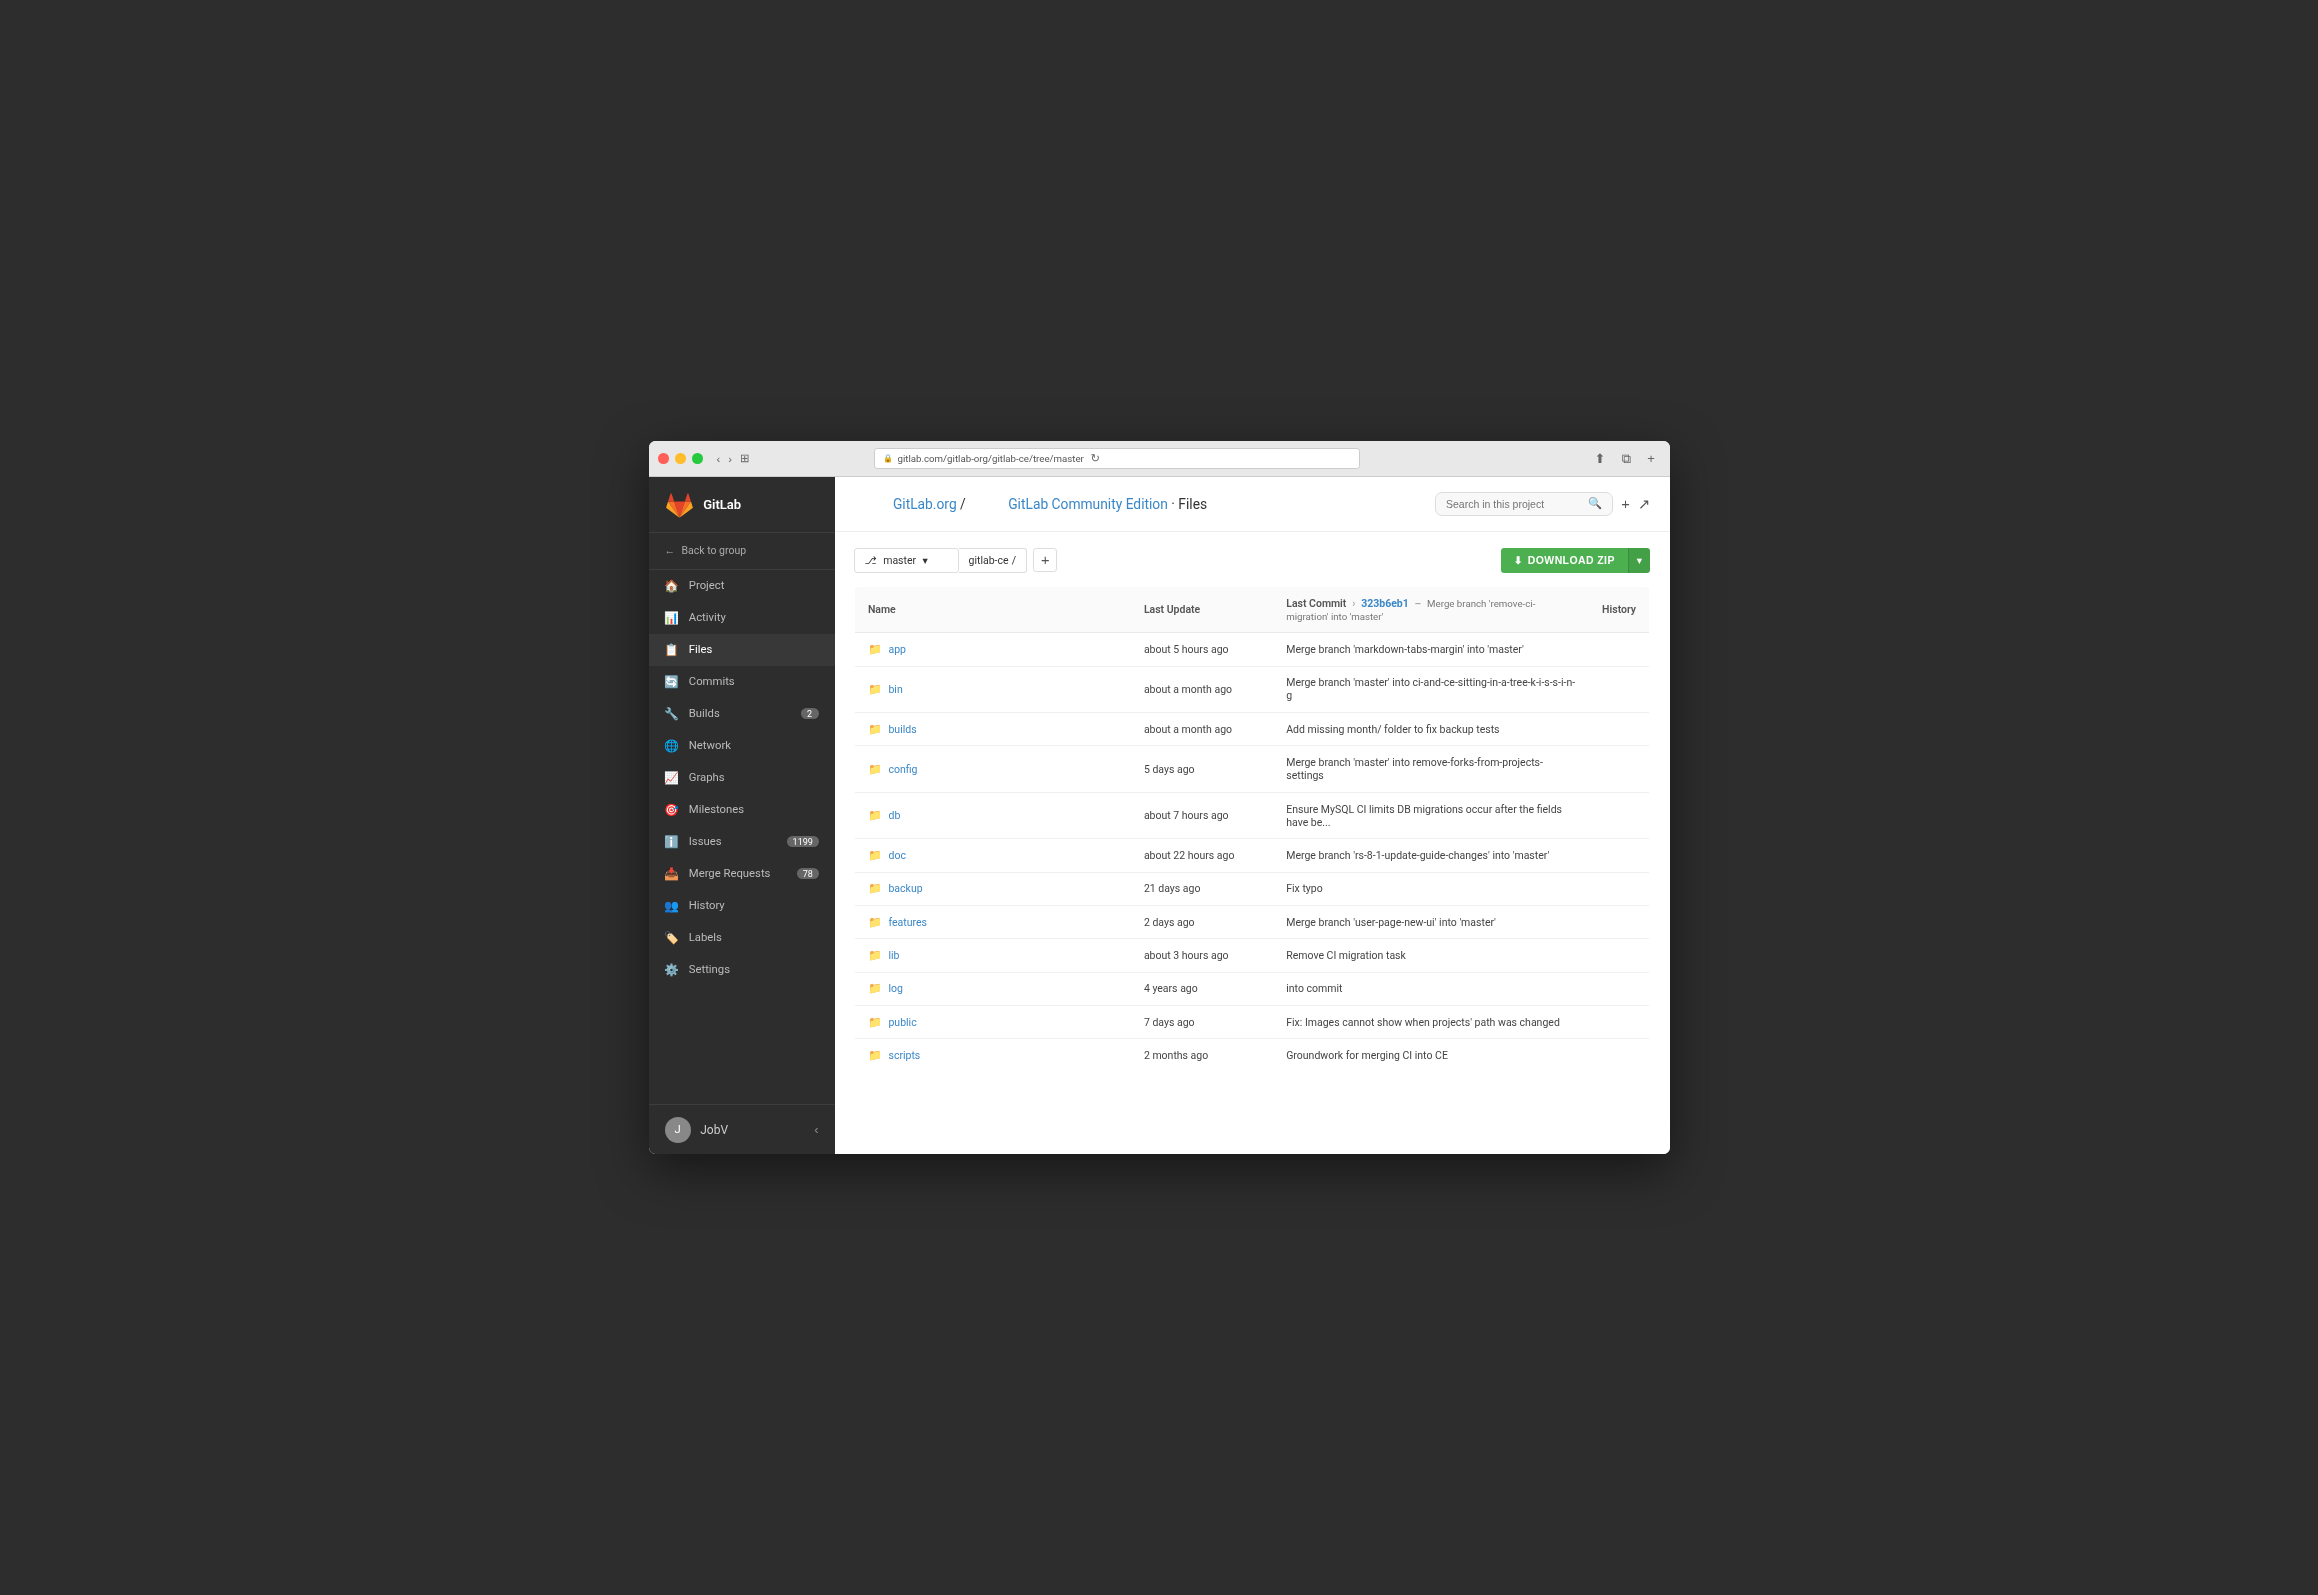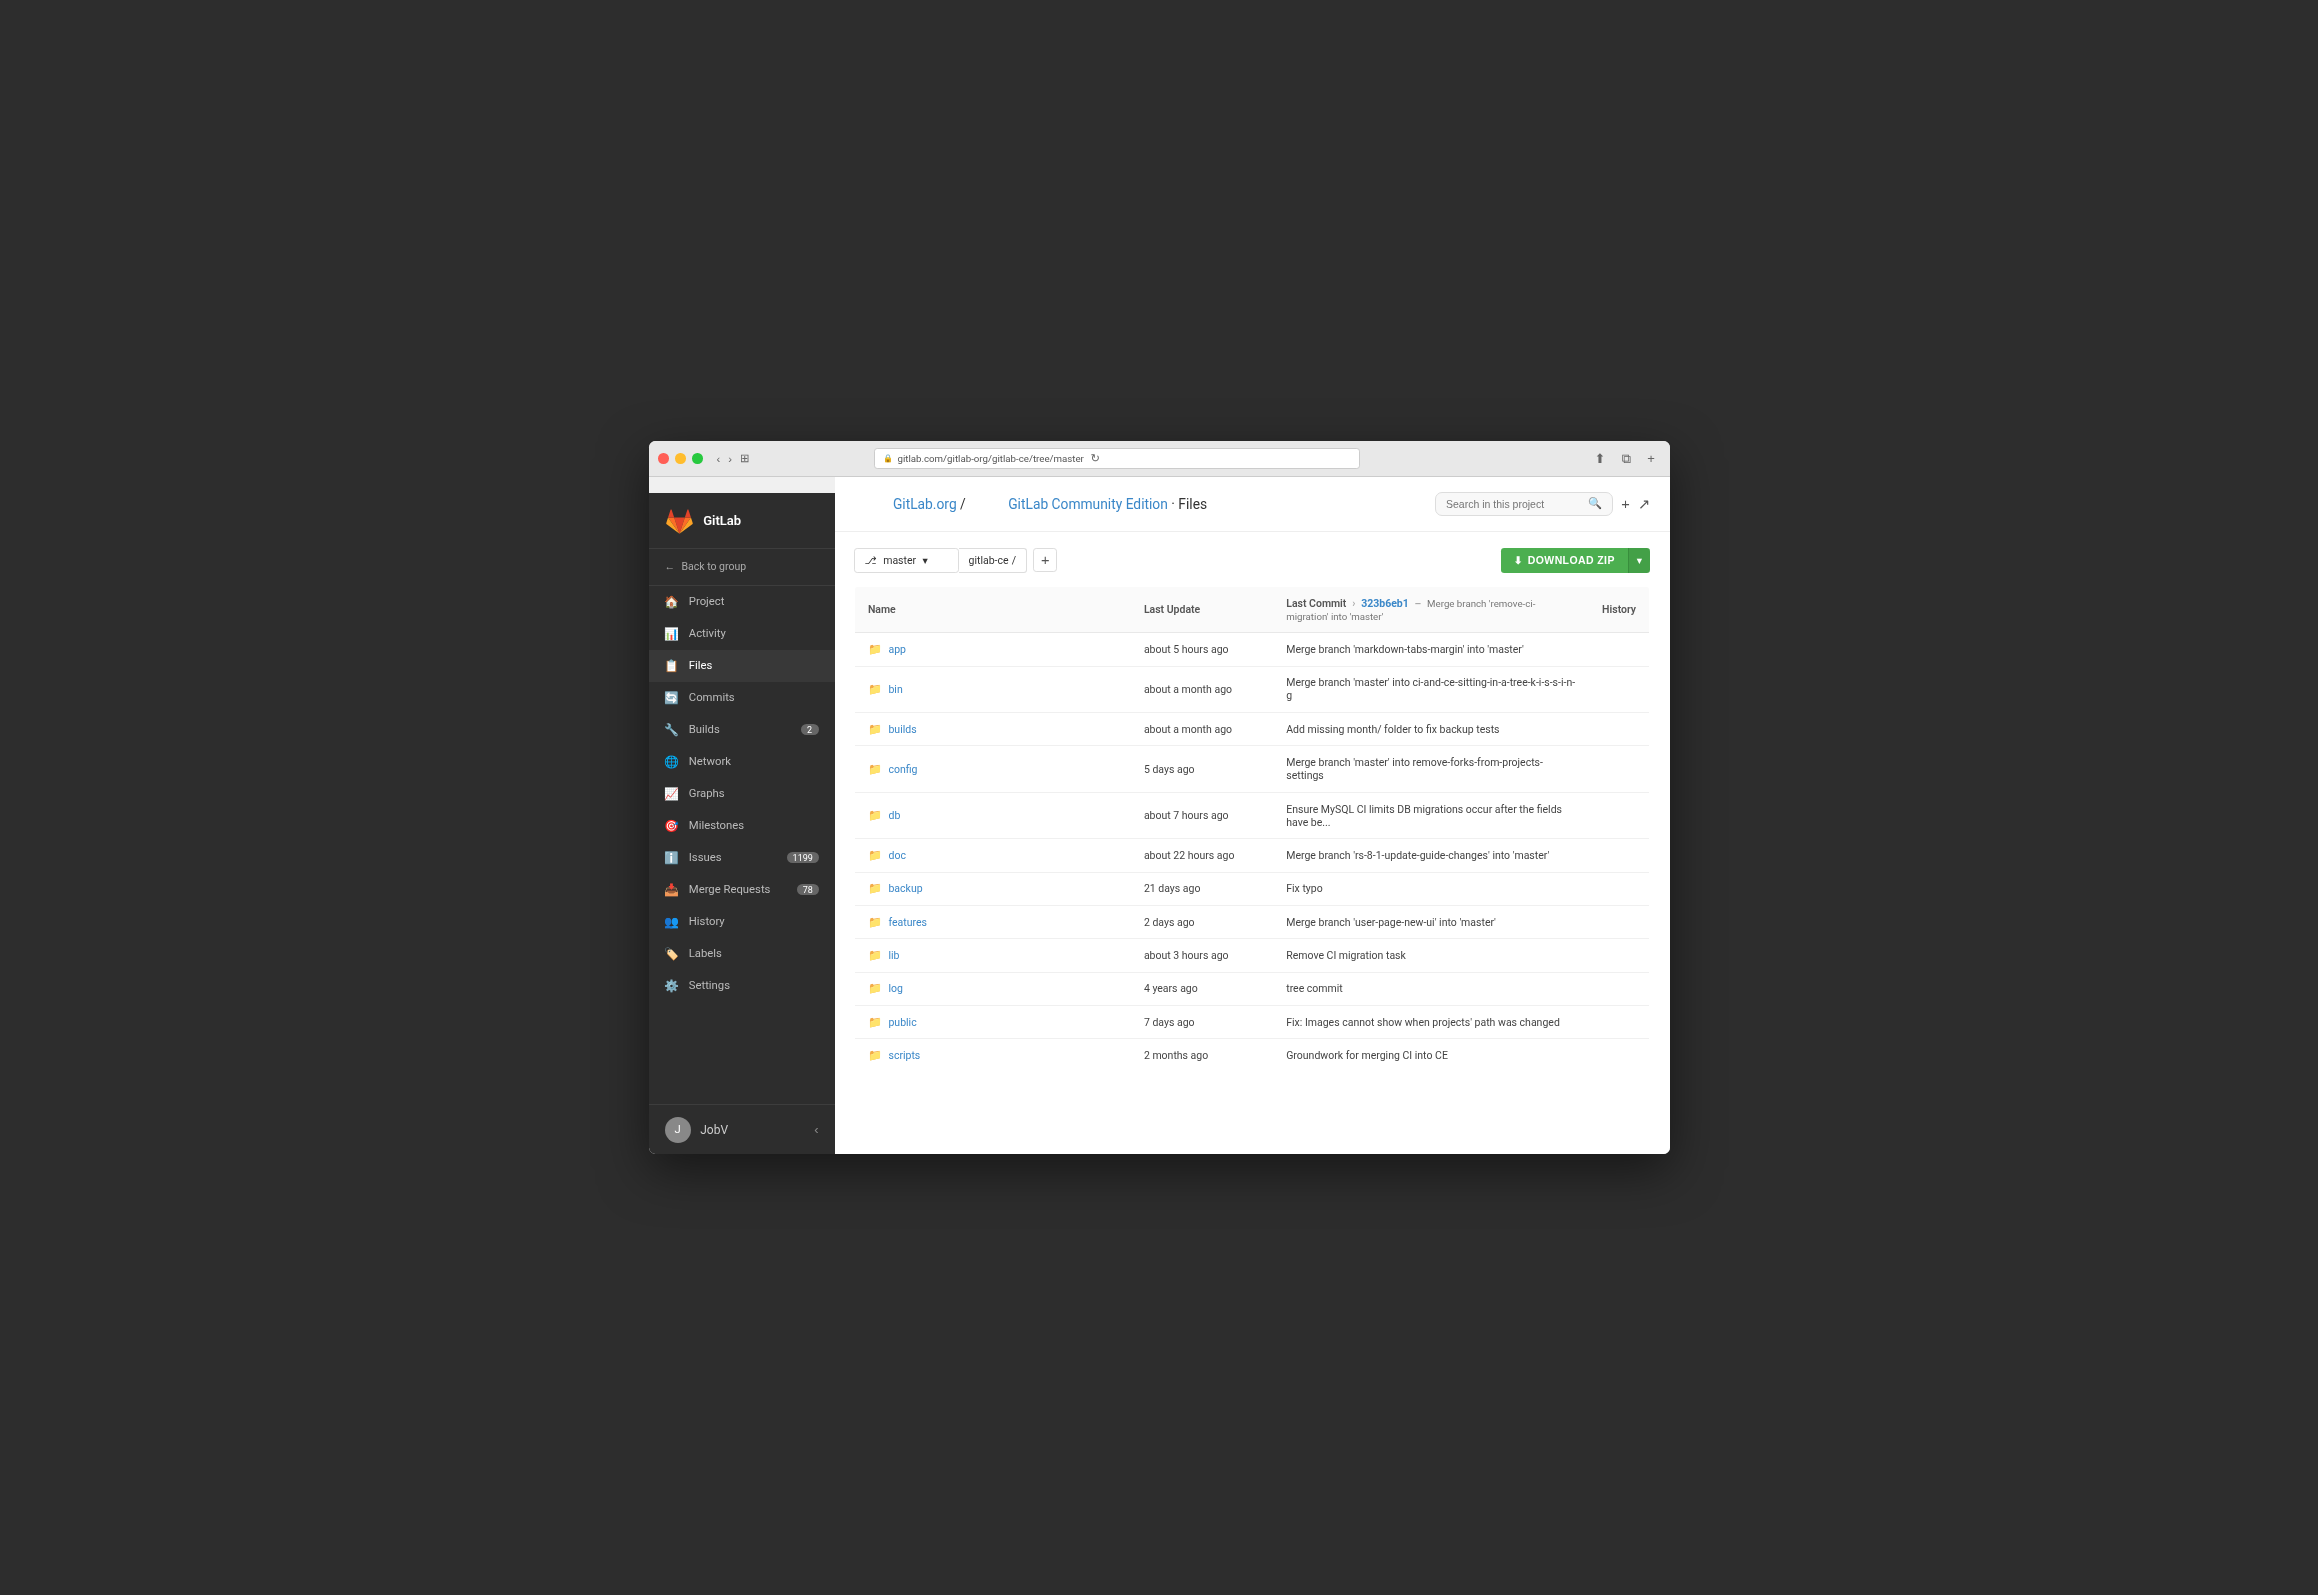--- a/index.html
+++ b/index.html
@@ -61,21 +61,20 @@
 
     
     .sidebar {
       width: 186px;
       background: #2d2d2d;
       color: #ccc;
       display: flex;
       flex-direction: column;
       flex-shrink: 0;
       overflow-y: auto;
-      margin-top: 16px;
     }
 
     .sidebar-header {
       display: flex;
       align-items: center;
       padding: 13px 16px;
       border-bottom: 0.8px solid #3d3d3d;
     }
     .gitlab-logo {
       width: 29px;
@@ -592,21 +591,21 @@
     <td class="history-link"></td>
   </tr>
               <tr>
     <td>
       <a class="file-name">
         <span class="file-icon">📁</span>
         <span>log</span>
       </a>
     </td>
     <td class="time-col">4 years ago</td>
-    <td class="commit-col-td">tree commit</td>
+    <td class="commit-col-td">into commit</td>
     <td class="history-link"></td>
   </tr>
               <tr>
     <td>
       <a class="file-name">
         <span class="file-icon">📁</span>
         <span>public</span>
       </a>
     </td>
     <td class="time-col">7 days ago</td>

